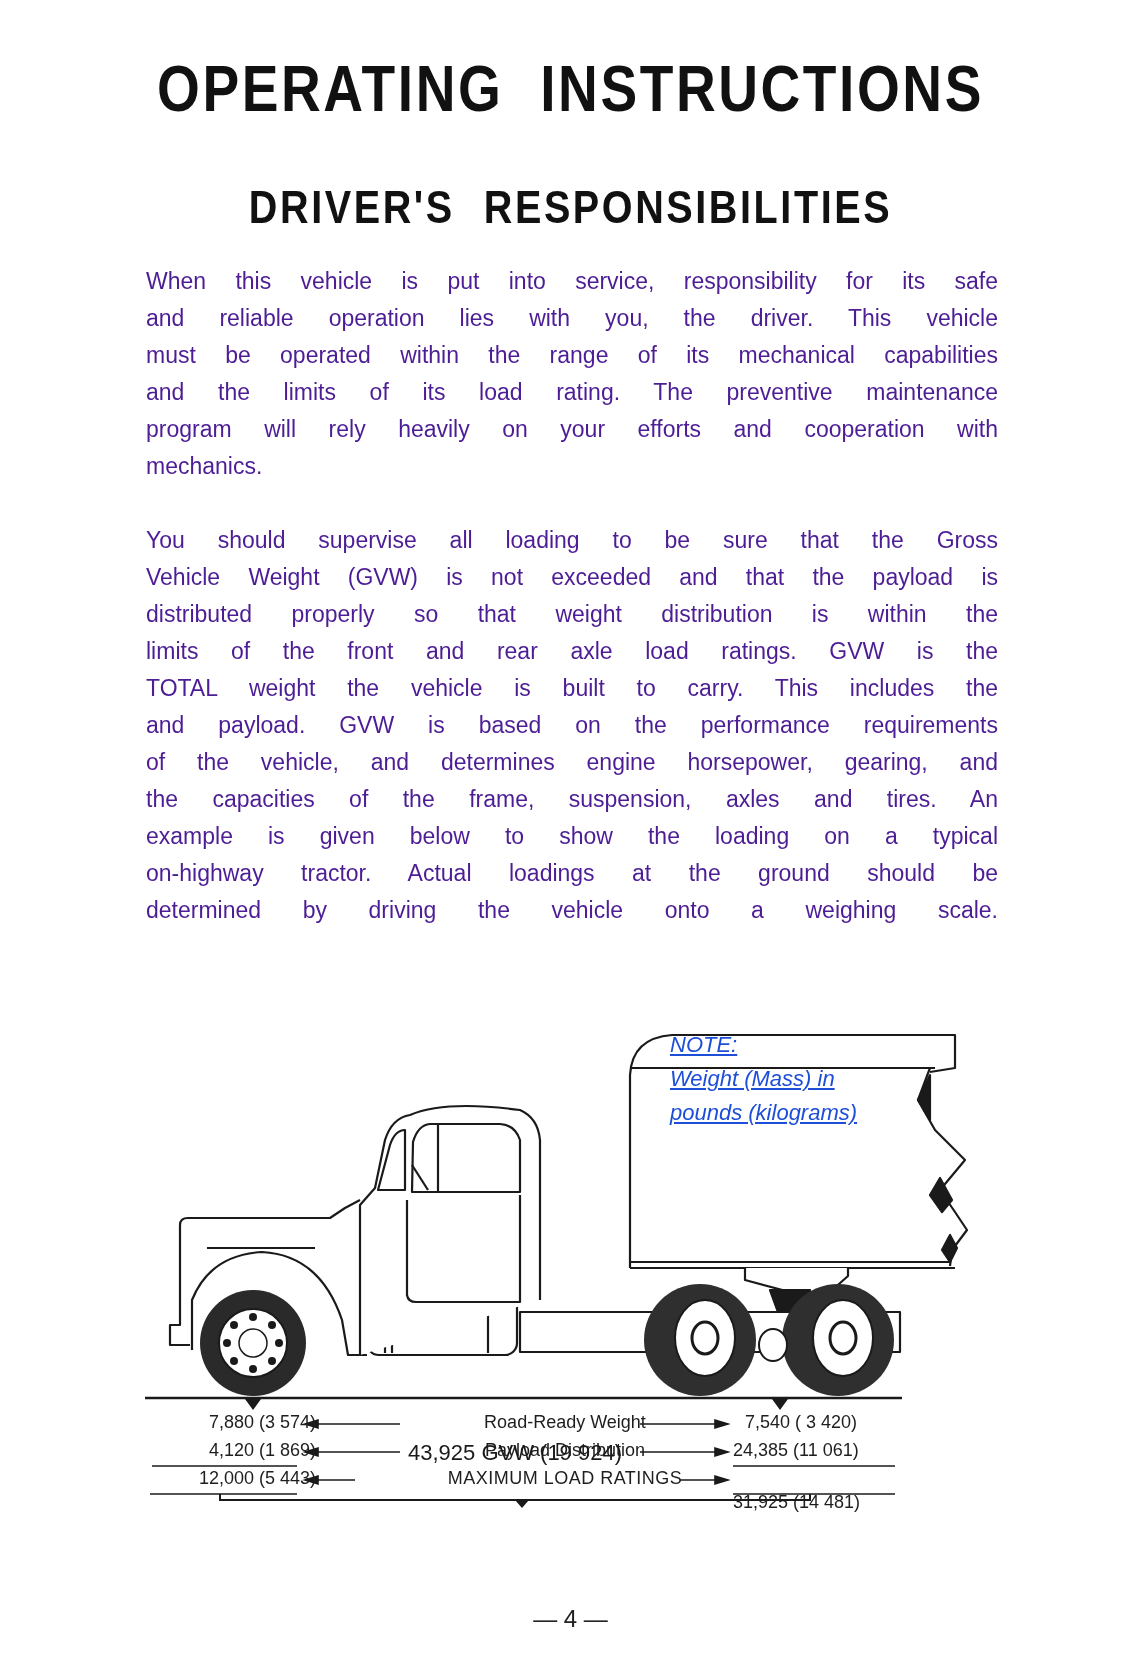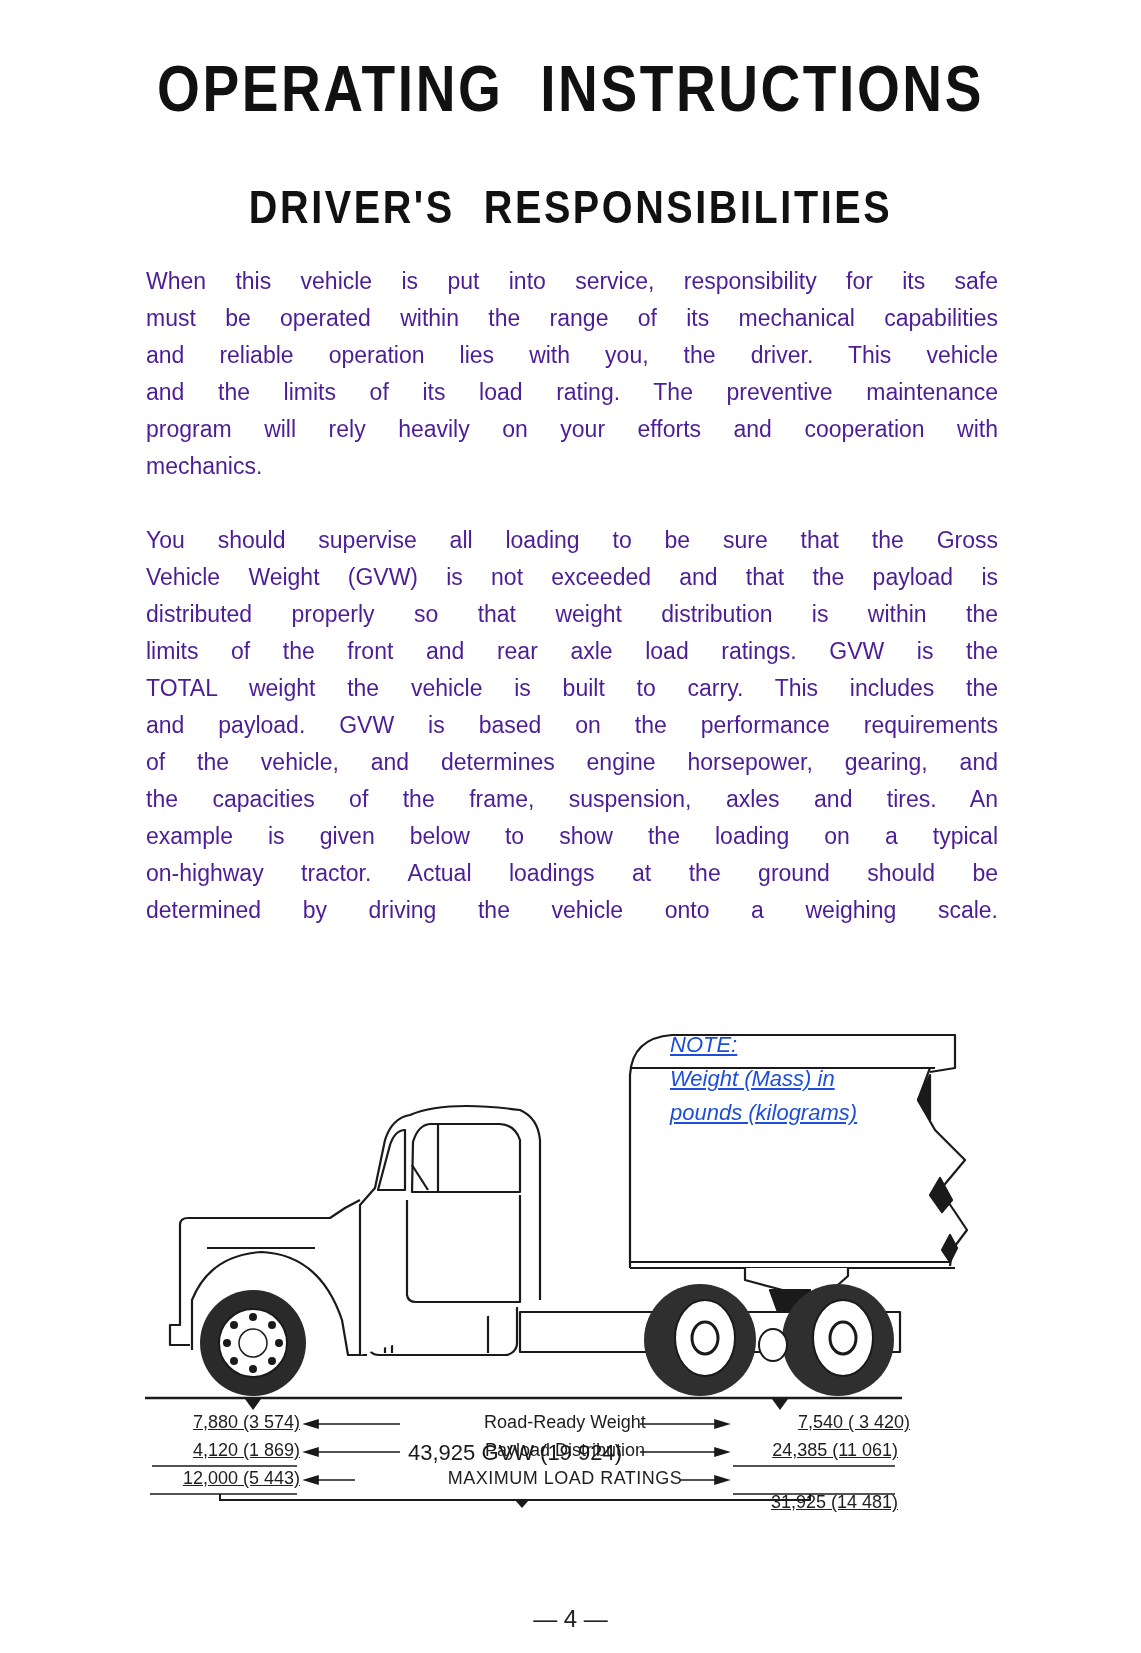--- a/index.html
+++ b/index.html
@@ -7,36 +7,36 @@
   .title { position:absolute; left:0; width:1141px; top:52px; text-align:center; font-family:"Liberation Sans", sans-serif; font-weight:bold; font-size:64px; letter-spacing:3px; transform:scaleX(0.86); transform-origin:center; word-spacing:22px; color:#111; }
   .subtitle { position:absolute; left:0; width:1141px; top:180px; text-align:center; font-family:"Liberation Sans", sans-serif; font-weight:bold; font-size:46px; letter-spacing:3px; transform:scaleX(0.86); transform-origin:center; word-spacing:18px; color:#111; }
   .para { position:absolute; left:146px; width:852px; font-size:23px; line-height:37px; text-align:justify; text-align-last:justify; color:#4c1d95; }
   .para span.line { display:block; text-align:justify; text-align-last:justify; white-space:nowrap; }
   .para span.line.last { text-align-last:left; }
   #p1 { top:263px; }
   #p2 { top:522px; }
   .diagram { position:absolute; left:0; top:0; width:1141px; height:1653px; pointer-events:none; }
   .note { position:absolute; left:670px; top:1028px; font-style:italic; font-size:22px; line-height:34px; color:#1d4ed8;text-decoration:underline; }
   .tbl { position:absolute; font-size:18px; color:#1e1e1e; white-space:nowrap; }
-  .num-l { left:150px; width:150px; text-align:right;text-decoration:underline; }
-  .num-r { left:733px; width:165px; text-align:right;text-decoration:underline; }
+  .num-l { left:166px; width:150px; text-align:right; }
+  .num-r { left:733px; width:165px; text-align:left; }
   .lbl { left:400px; width:330px; text-align:center; }
   .gvw { position:absolute; left:0; width:1030px; text-align:center; top:1440px; font-weight:normal; font-size:22px; color:#1a1a1a; }
   .pageno { position:absolute; left:0; width:1141px; text-align:center; top:1605px; font-size:24px; color:#222; }
 </style>
 </head>
 <body>
 
 <div class="title">OPERATING INSTRUCTIONS</div>
 <div class="subtitle">DRIVER'S RESPONSIBILITIES</div>
 
 <div id="p1" class="para">
   <span class="line">When this vehicle is put into service, responsibility for its safe</span>
+  <span class="line">and reliable operation lies with you, the driver. This vehicle</span>
   <span class="line">must be operated within the range of its mechanical capabilities</span>
-  <span class="line">and reliable operation lies with you, the driver. This vehicle</span>
   <span class="line">and the limits of its load rating. The preventive maintenance</span>
   <span class="line">program will rely heavily on your efforts and cooperation with</span>
   <span class="line last">mechanics.</span>
 </div>
 
 <div id="p2" class="para">
   <span class="line">You should supervise all loading to be sure that the Gross</span>
   <span class="line">Vehicle Weight (GVW) is not exceeded and that the payload is</span>
   <span class="line">distributed properly so that weight distribution is within the</span>
   <span class="line">limits of the front and rear axle load ratings. GVW is the</span>

